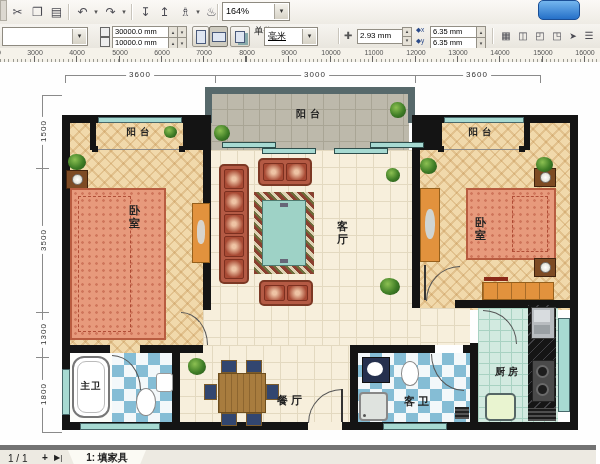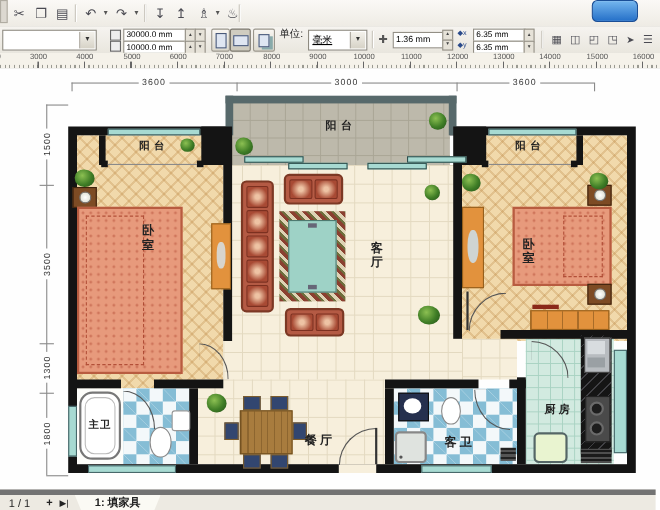--- a/index.html
+++ b/index.html
@@ -66,20 +66,24 @@
   <div class="abs caret" style="left:92px;">▾</div>
   <div class="abs tbtn" style="left:101px;">↷</div>
   <div class="abs caret" style="left:120px;">▾</div>
   <div class="abs sep" style="left:131px;"></div>
   <div class="abs tbtn" style="left:136px;">↧</div>
   <div class="abs tbtn" style="left:155px;">↥</div>
   <div class="abs tbtn" style="left:176px;">♗</div>
   <div class="abs caret" style="left:194px;">▾</div>
   <div class="abs tbtn" style="left:202px;">♨</div>
   <div class="abs sep" style="left:217px;"></div>
+  <div class="abs combo" style="left:222px;top:2px;width:66px;">
+    <div class="cv">164%</div>
+    <div class="cbtn">▾</div>
+  </div>
   <div class="abs bluebtn" style="left:538px;top:0;width:40px;height:18px;"></div>
 </div>
 
 <div class="abs tb2">
   <div class="abs combo" style="left:2px;top:3px;width:84px;">
     <div class="cbtn">▾</div>
   </div>
   <div class="abs" style="left:100px;top:3px;width:8px;height:8px;border:1px solid #666;background:#eee;"></div>
   <div class="abs" style="left:100px;top:13px;width:8px;height:8px;border:1px solid #666;background:#eee;"></div>
   <div class="abs mfield" style="left:112px;top:2px;width:52px;">30000.0 mm</div>
@@ -91,27 +95,27 @@
   <div class="abs pbtn" style="left:192px;top:2px;width:15px;height:19px;">
       <div class="pgicon" style="width:8px;height:12px;"></div>
     </div>
   <div class="abs pbtn pressed" style="left:209px;top:2px;width:17px;height:19px;">
       <div class="pgicon" style="width:12px;height:8px;"></div>
     </div>
   <div class="abs pbtn" style="left:230px;top:2px;width:18px;height:19px;">
       <div class="pgicon" style="width:8px;height:10px;box-shadow:3px 2px 0 #8aa;"></div>
     </div>
   <div class="abs lbl" style="left:254px;top:1px;">单位:</div>
-  <div class="abs combo" style="left:280px;top:3px;width:52px;text-decoration:underline;">
+  <div class="abs combo" style="left:264px;top:3px;width:52px;text-decoration:underline;">
     <div class="cv">毫米</div>
     <div class="cbtn">▾</div>
   </div>
   <div class="abs sep" style="left:338px;"></div>
   <div class="abs" style="left:344px;top:6px;font-size:10px;color:#555;">✚</div>
-  <div class="abs mfield" style="left:357px;top:5px;width:42px;height:13px;line-height:12px;font-size:8px;">1.36 mm</div>
+  <div class="abs mfield" style="left:357px;top:5px;width:42px;height:13px;line-height:12px;font-size:8px;">2.93 mm</div>
   <div class="abs spin" style="left:402px;top:3px;height:8px;line-height:7px;">▴</div>
   <div class="abs spin" style="left:402px;top:12px;height:8px;line-height:7px;">▾</div>
   <div class="abs" style="left:416px;top:2px;font-size:6.5px;color:#2a4a8a;">◆x</div>
   <div class="abs mfield" style="left:430px;top:2px;width:42px;">6.35 mm</div>
   <div class="abs" style="left:416px;top:13px;font-size:6.5px;color:#2a4a8a;">◆y</div>
   <div class="abs mfield" style="left:430px;top:13px;width:42px;">6.35 mm</div>
   <div class="abs spin" style="left:476px;top:2px;">▴</div>
   <div class="abs spin" style="left:476px;top:13px;">▾</div>
   <div class="abs sep" style="left:492px;"></div>
   <div class="abs tbtn" style="left:498px;width:16px;font-size:10px;">▦</div>

